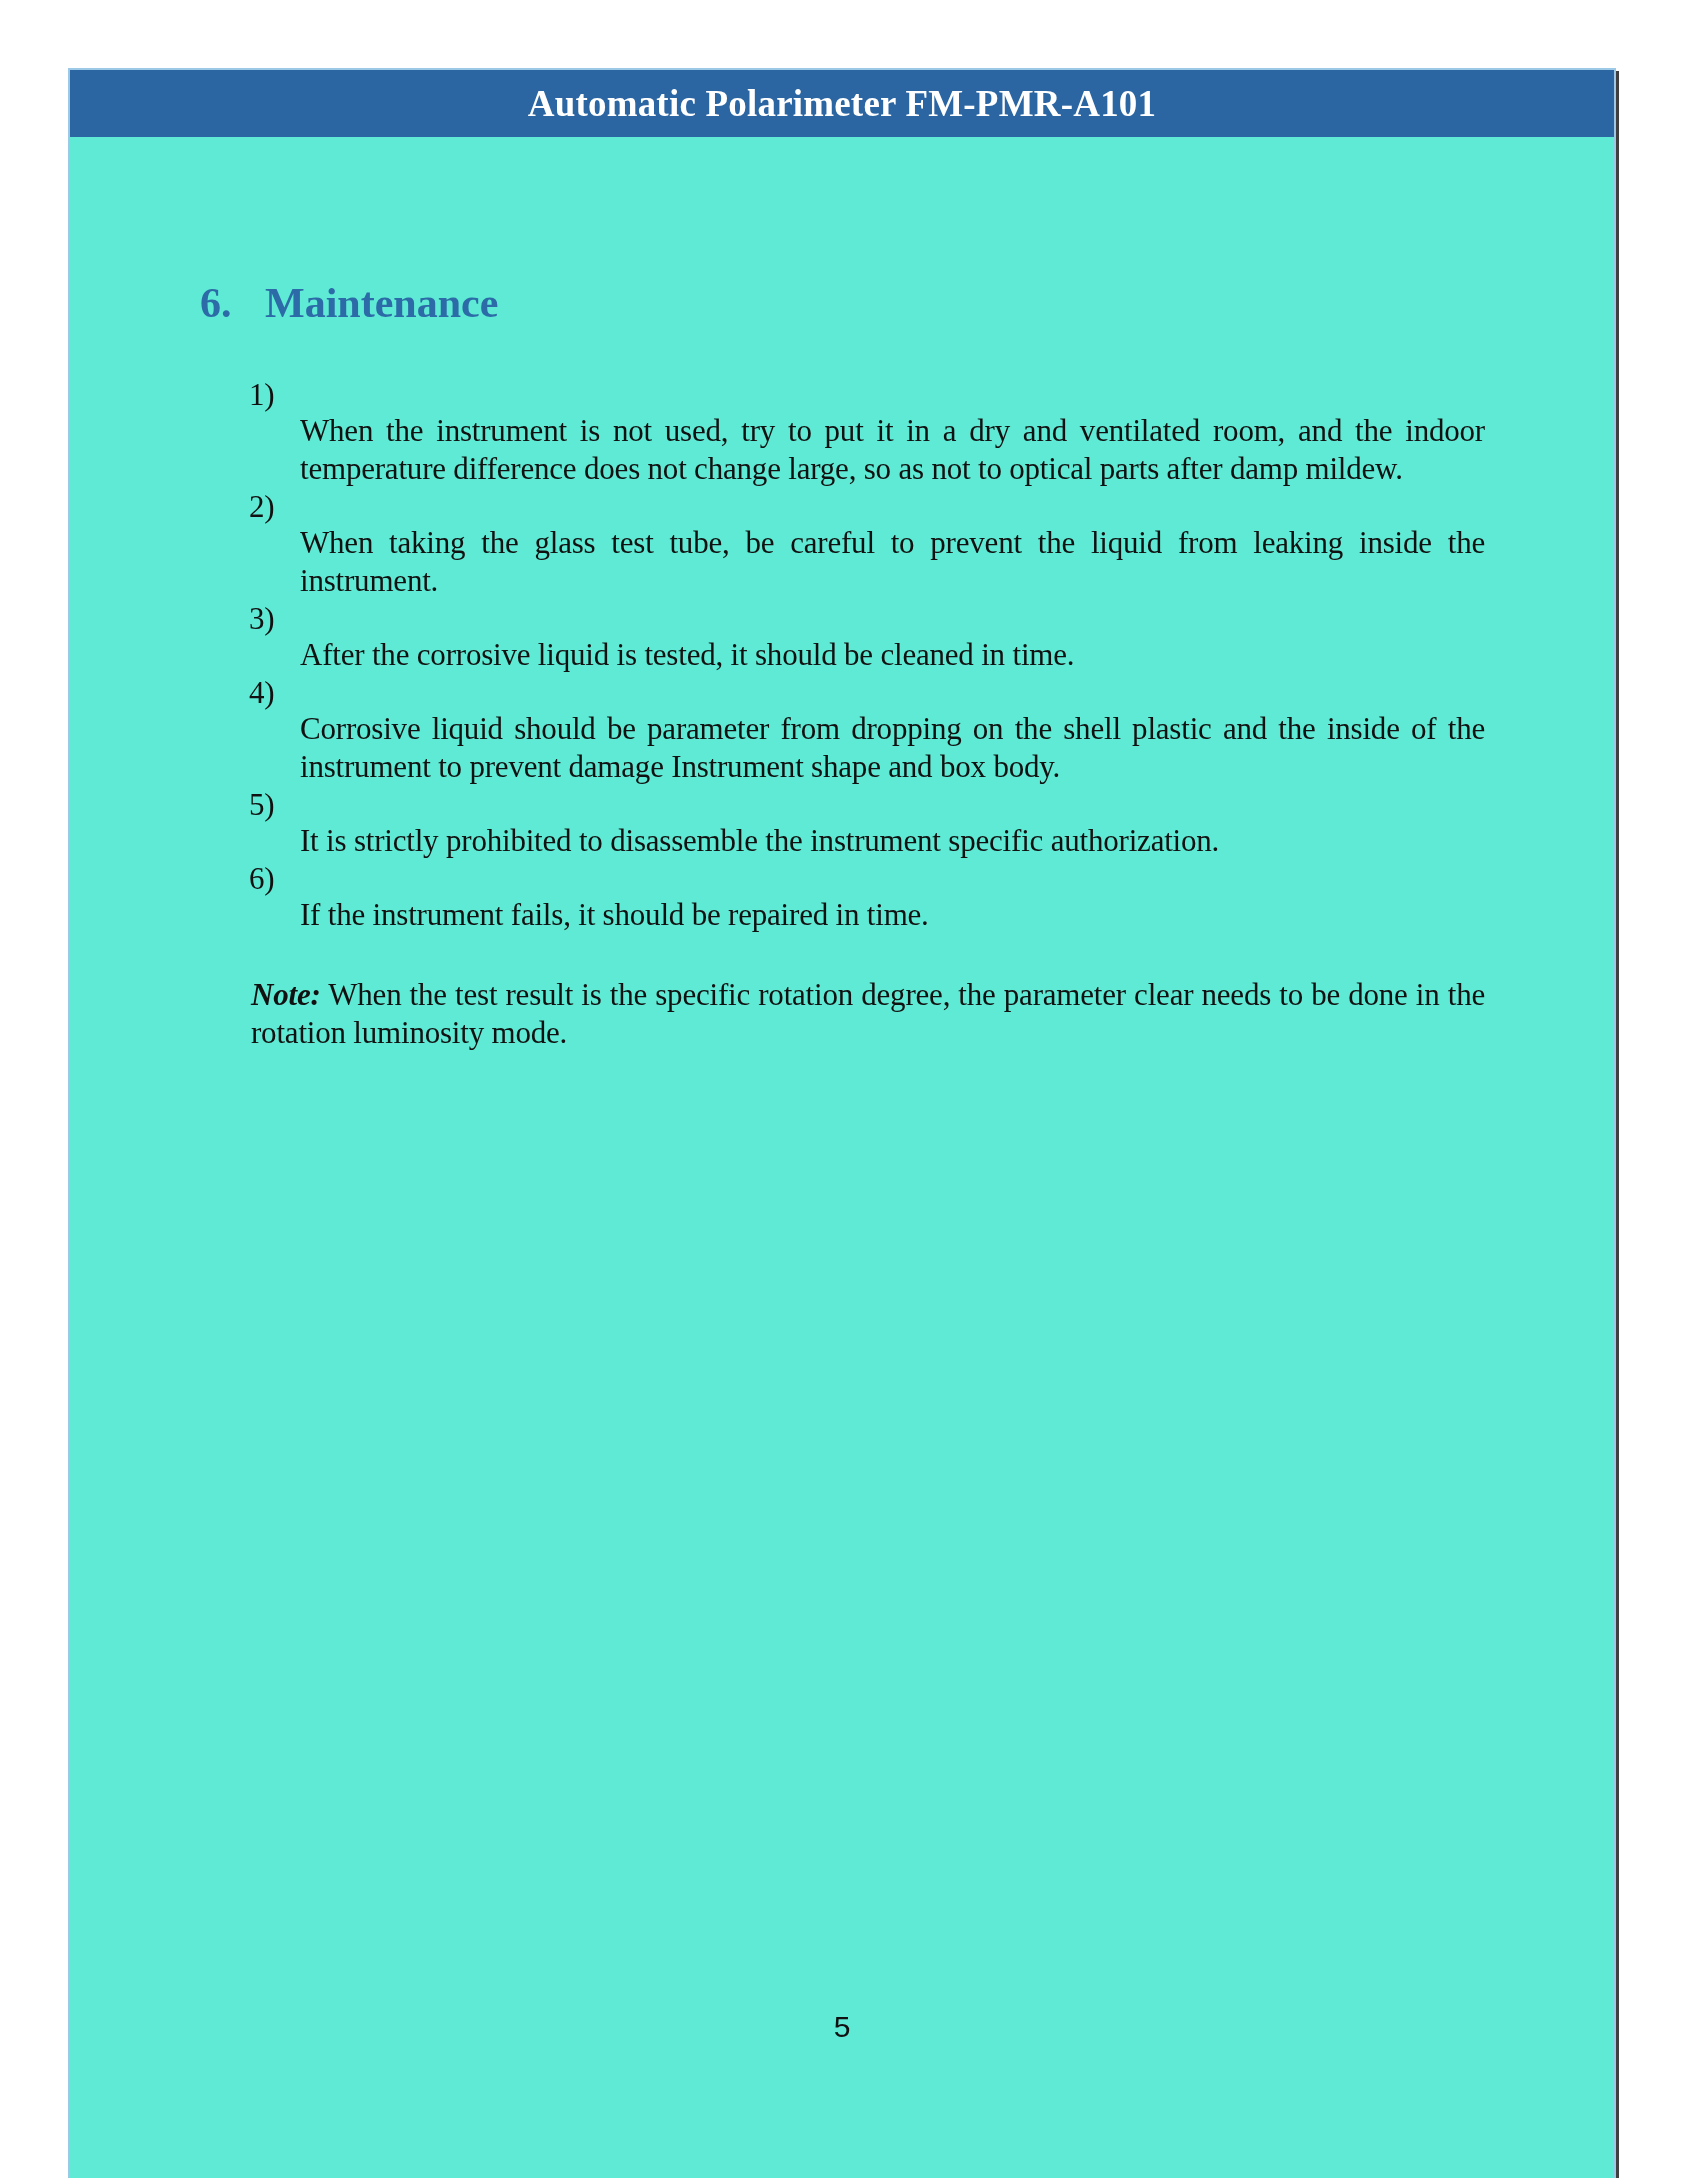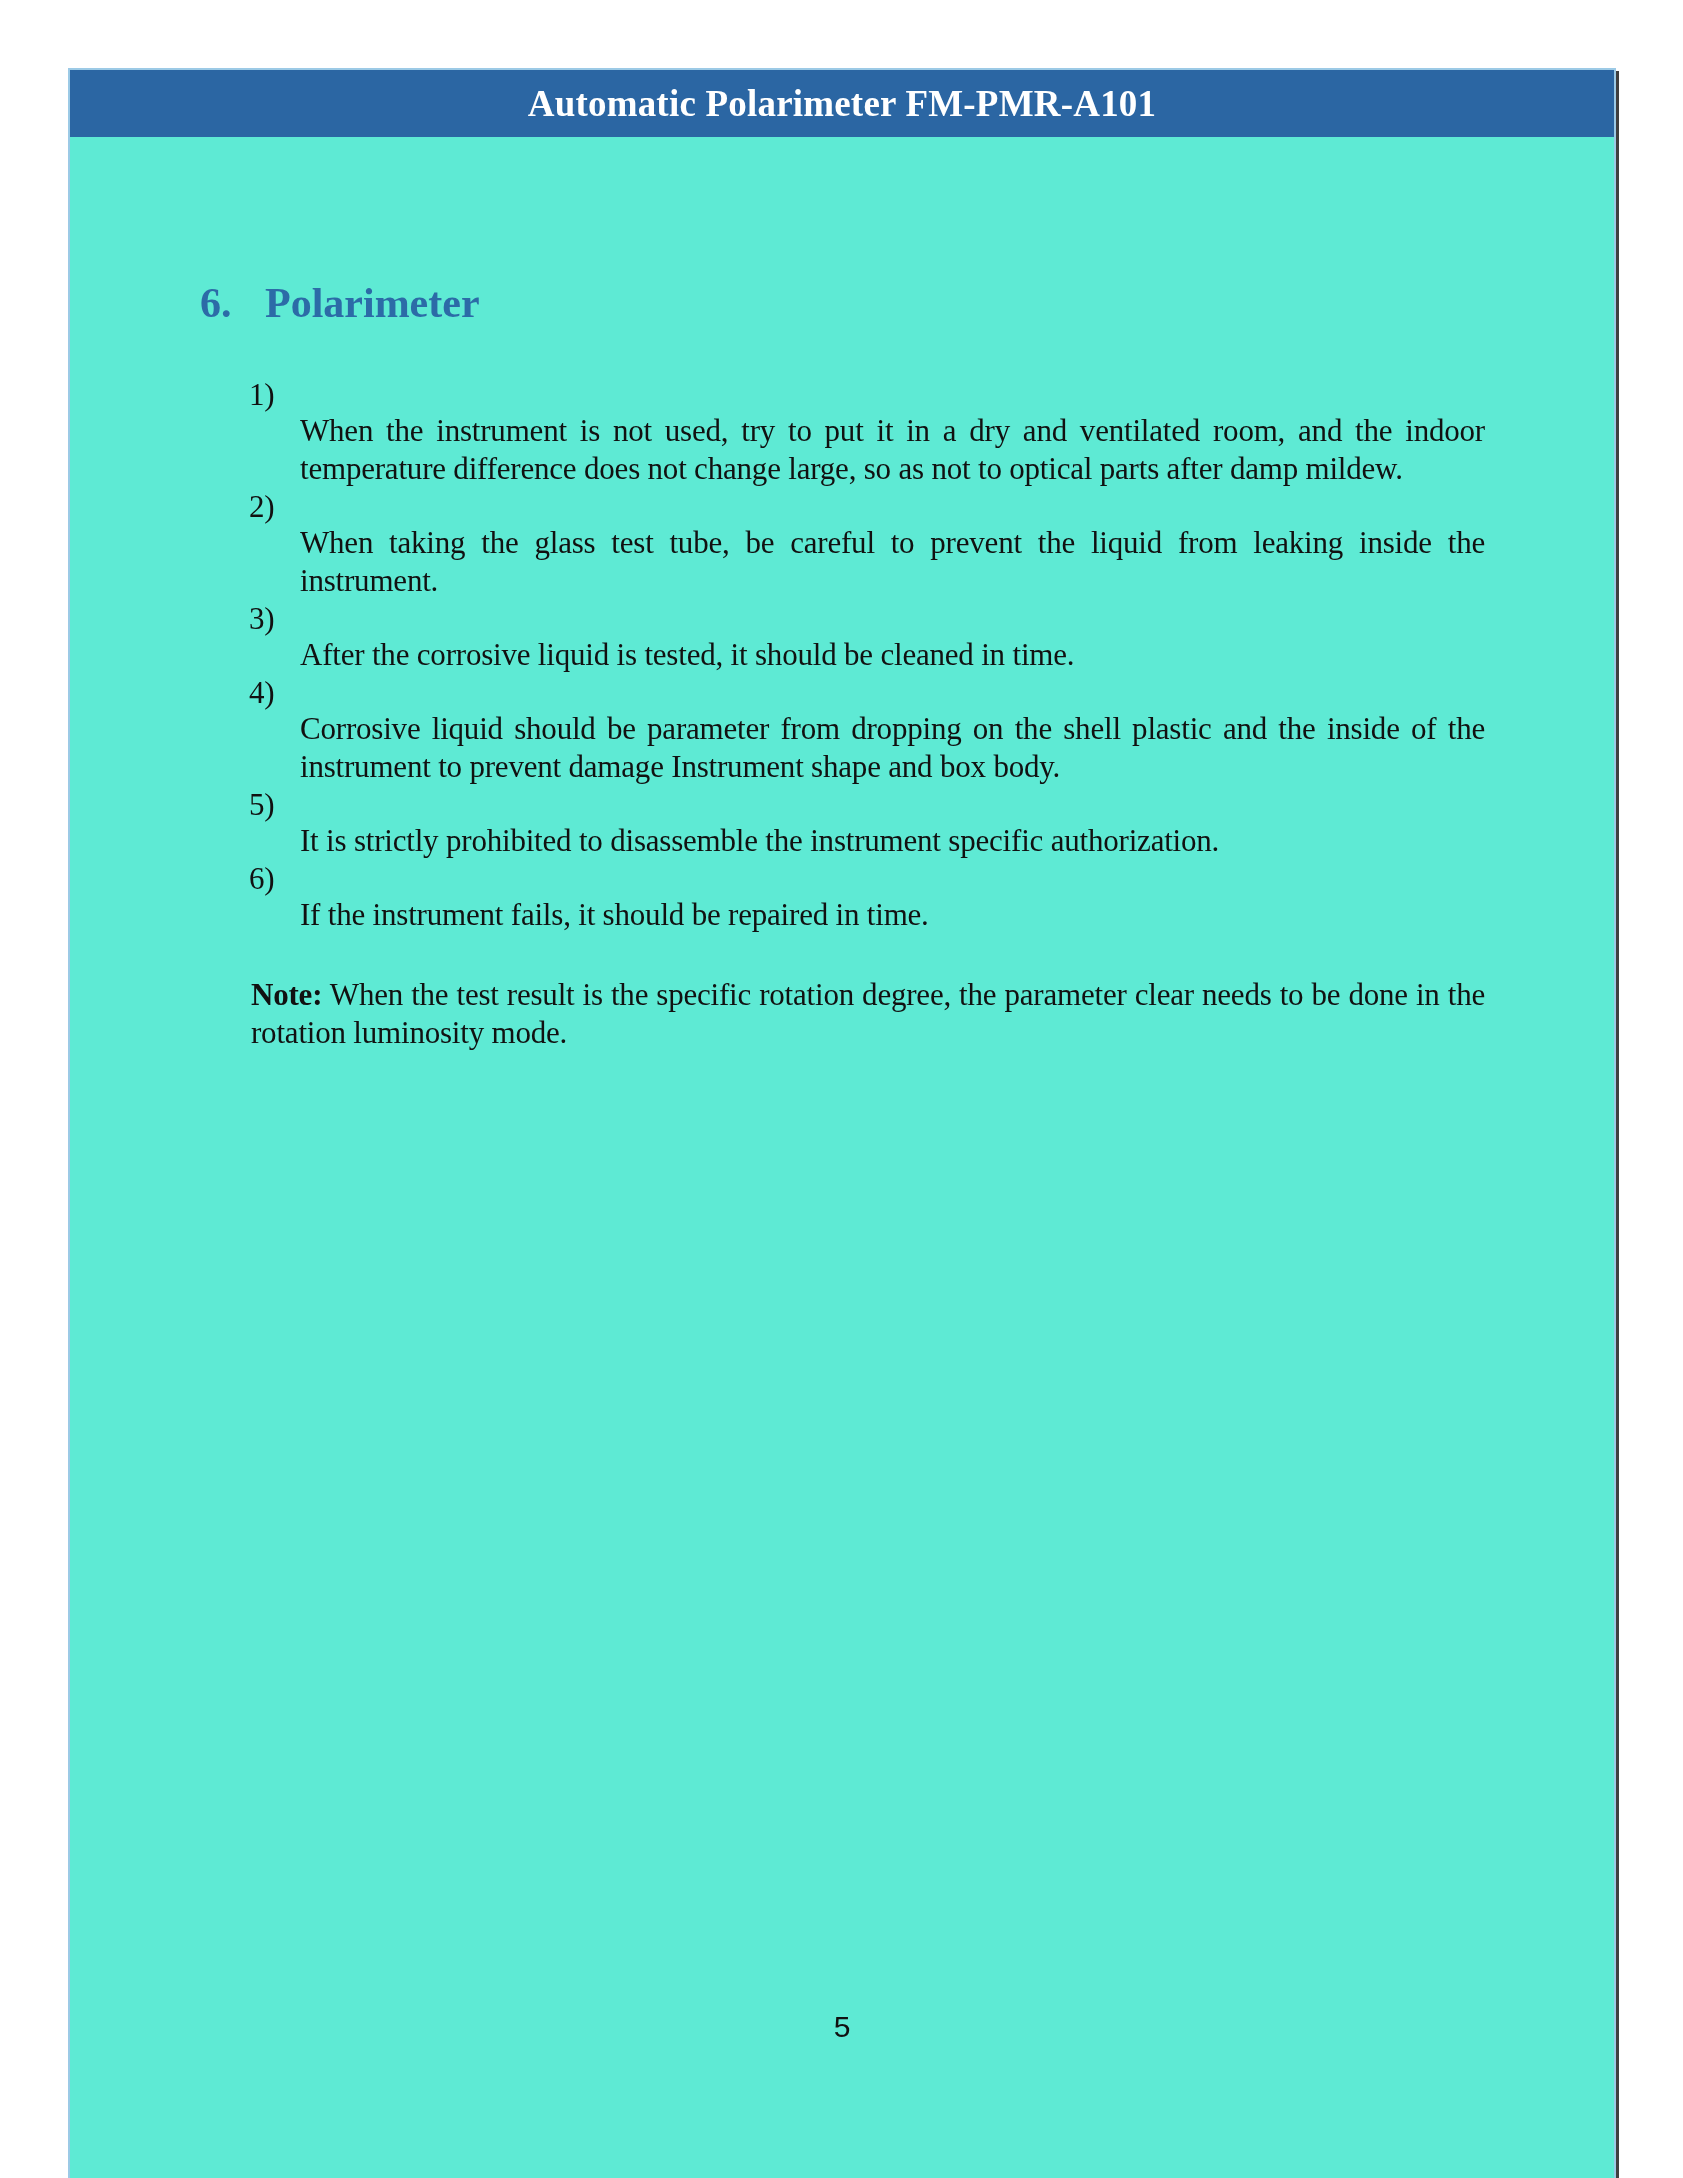--- a/index.html
+++ b/index.html
@@ -65,21 +65,21 @@
   .item-text {
     flex: 1;
     text-align: justify;
     margin-top: 36px;
   }
   .para {
     margin: 42px 0 0 181px;
     width: 1234px;
     text-align: justify;
   }
-  .para-label { font-weight: bold; }
+  .para-label { font-weight: bold; font-style: italic; }
   .page-number {
     position: absolute;
     top: 1940px;
     left: 0;
     width: 100%;
     text-align: center;
     font-size: 30px;
     color: #111111;
     font-family: "Liberation Sans", sans-serif;
   }
@@ -88,21 +88,21 @@
 <body>
 
 <div class="page" style="border-color: rgb(156, 202, 230); box-shadow: rgb(63, 63, 63) 3px 3px 0px 0px;">
 
   <div class="header-bar" style="background: rgb(43, 102, 163);">
     <span class="header-title">Automatic Polarimeter FM-PMR-A101</span>
   </div>
 
   <div class="section-heading" style="color: rgb(44, 107, 167);">
     <span class="section-number">6.</span>
-    <span>Polarimeter</span>
+    <span>Maintenance</span>
   </div>
 
   <div class="maintenance-list body-text">
     <div class="list-item">
       <span class="item-marker">1)</span>
       <span class="item-text">When the instrument is not used, try to put it in a dry and ventilated room, and the indoor temperature difference does not change large, so as not to optical parts after damp mildew.</span>
     </div>
     <div class="list-item">
       <span class="item-marker">2)</span>
       <span class="item-text">When taking the glass test tube, be careful to prevent the liquid from leaking inside the instrument.</span>

